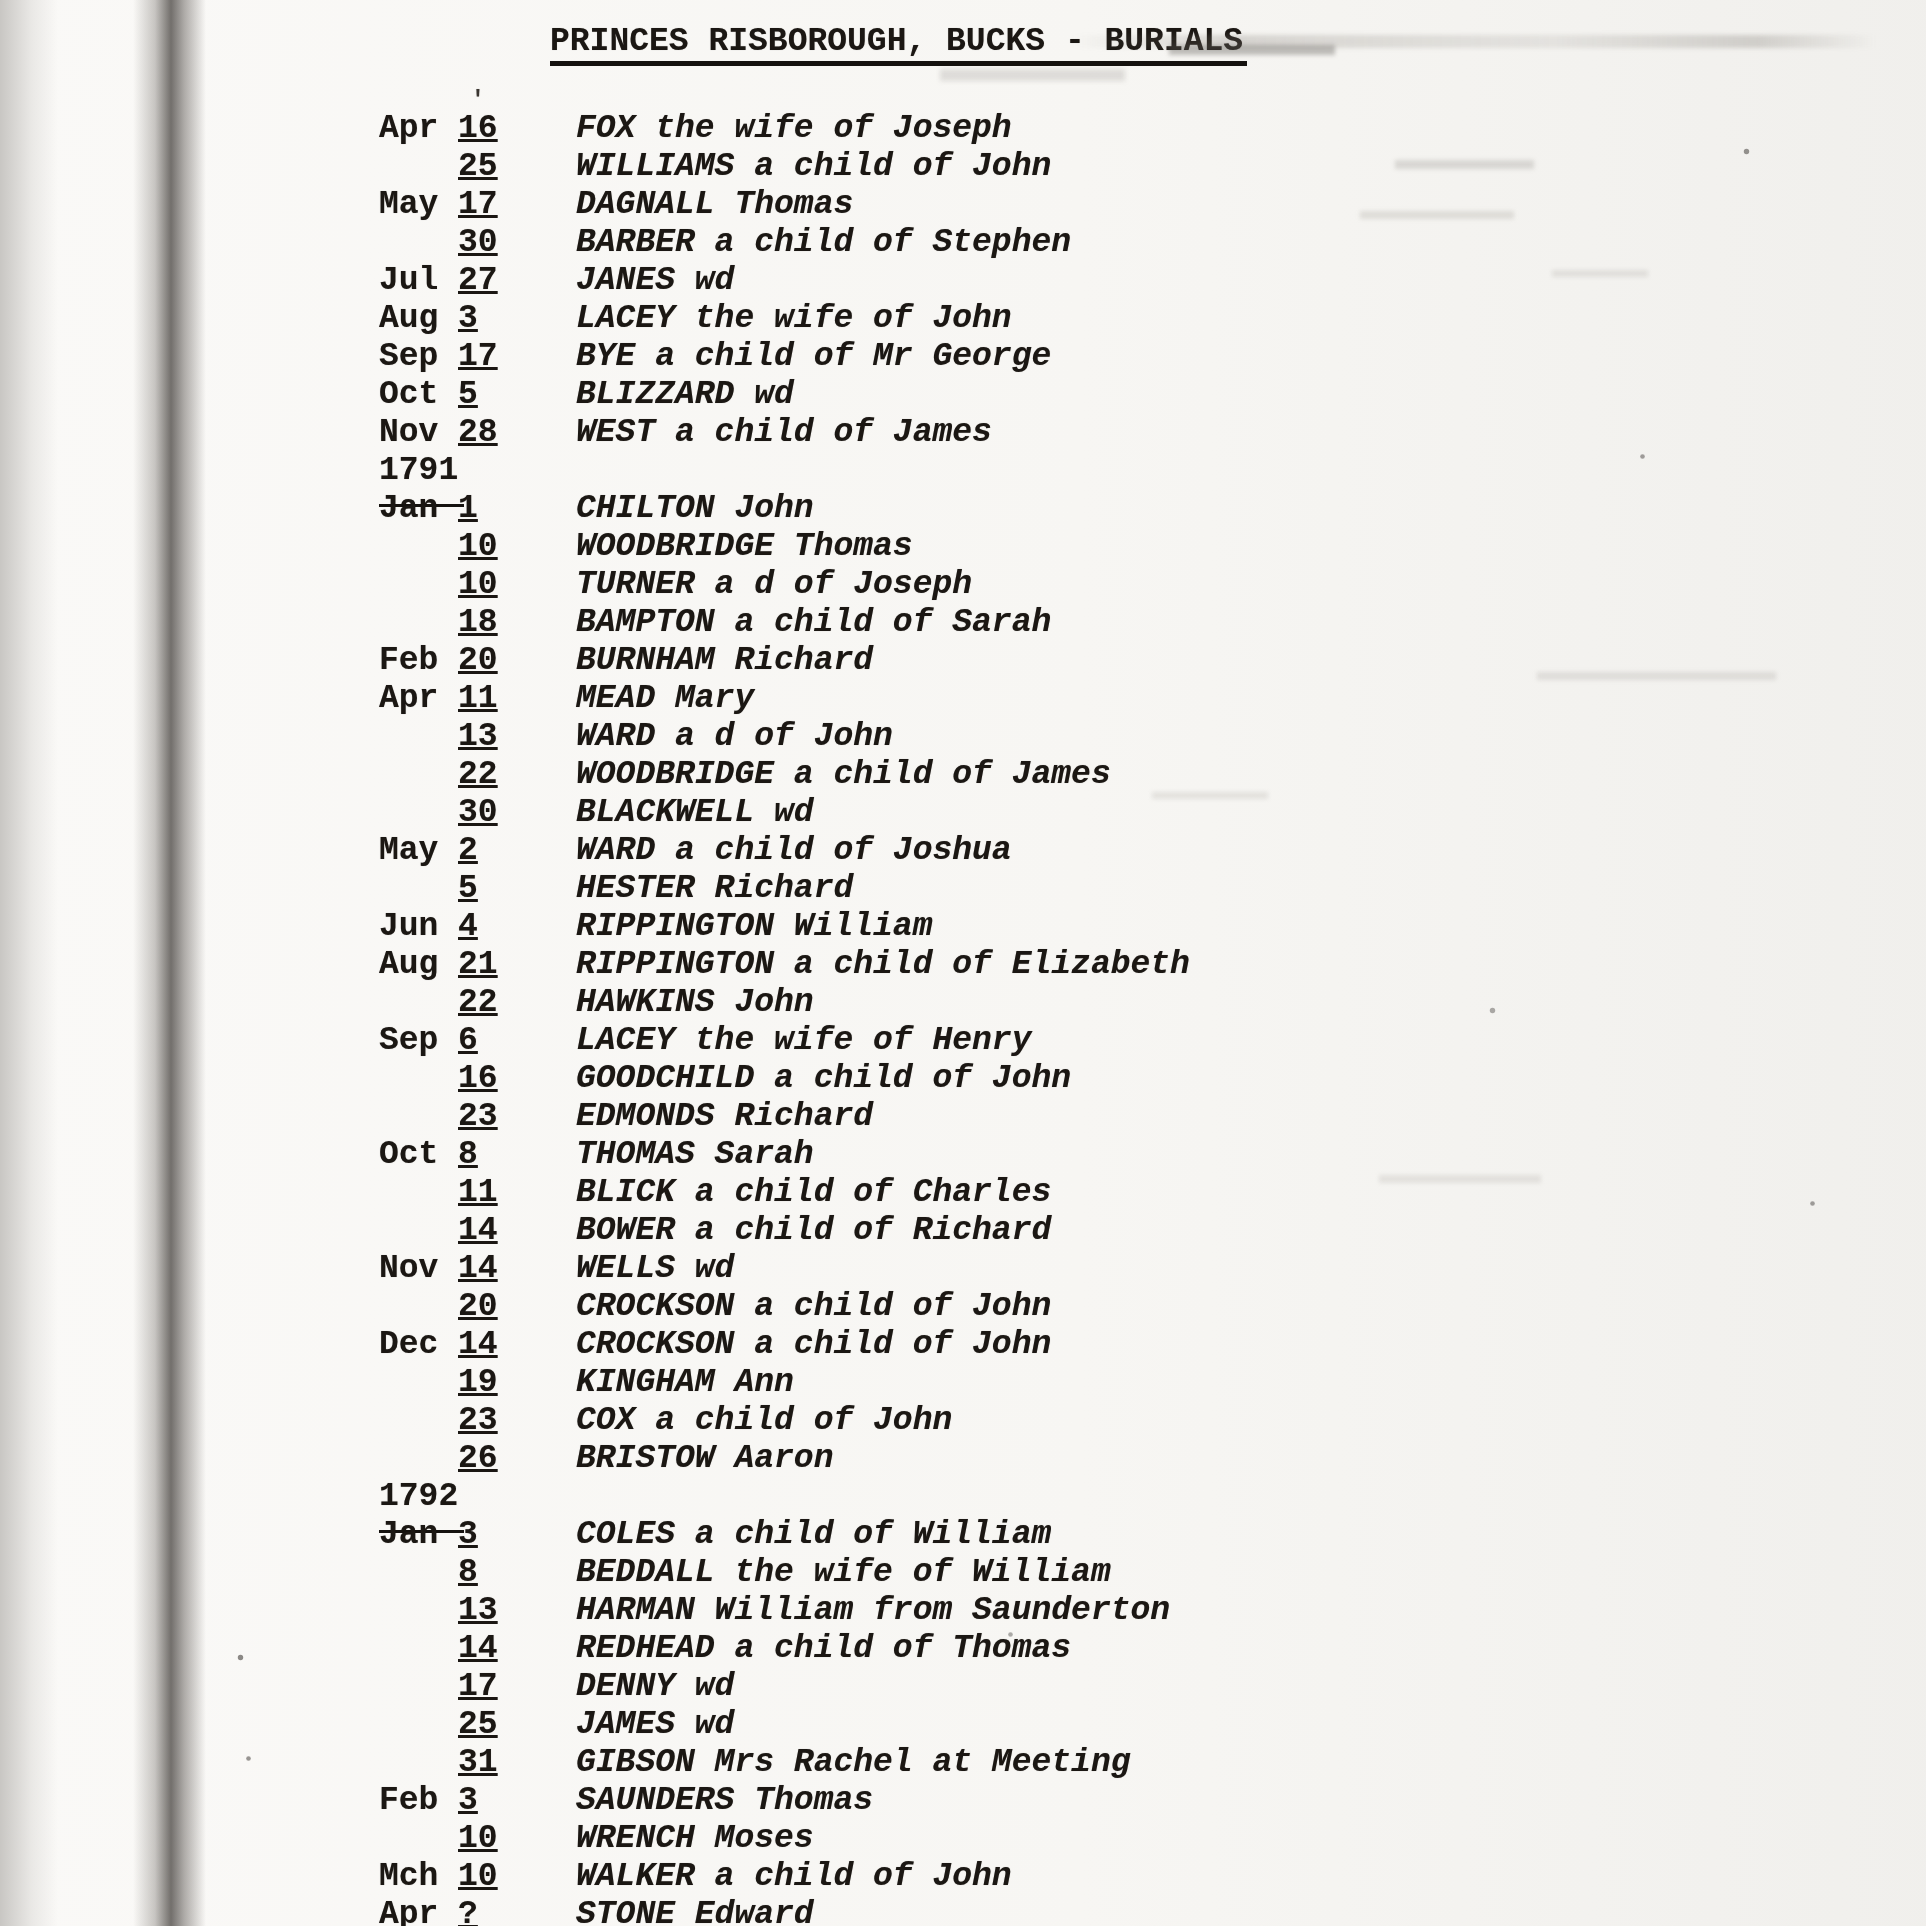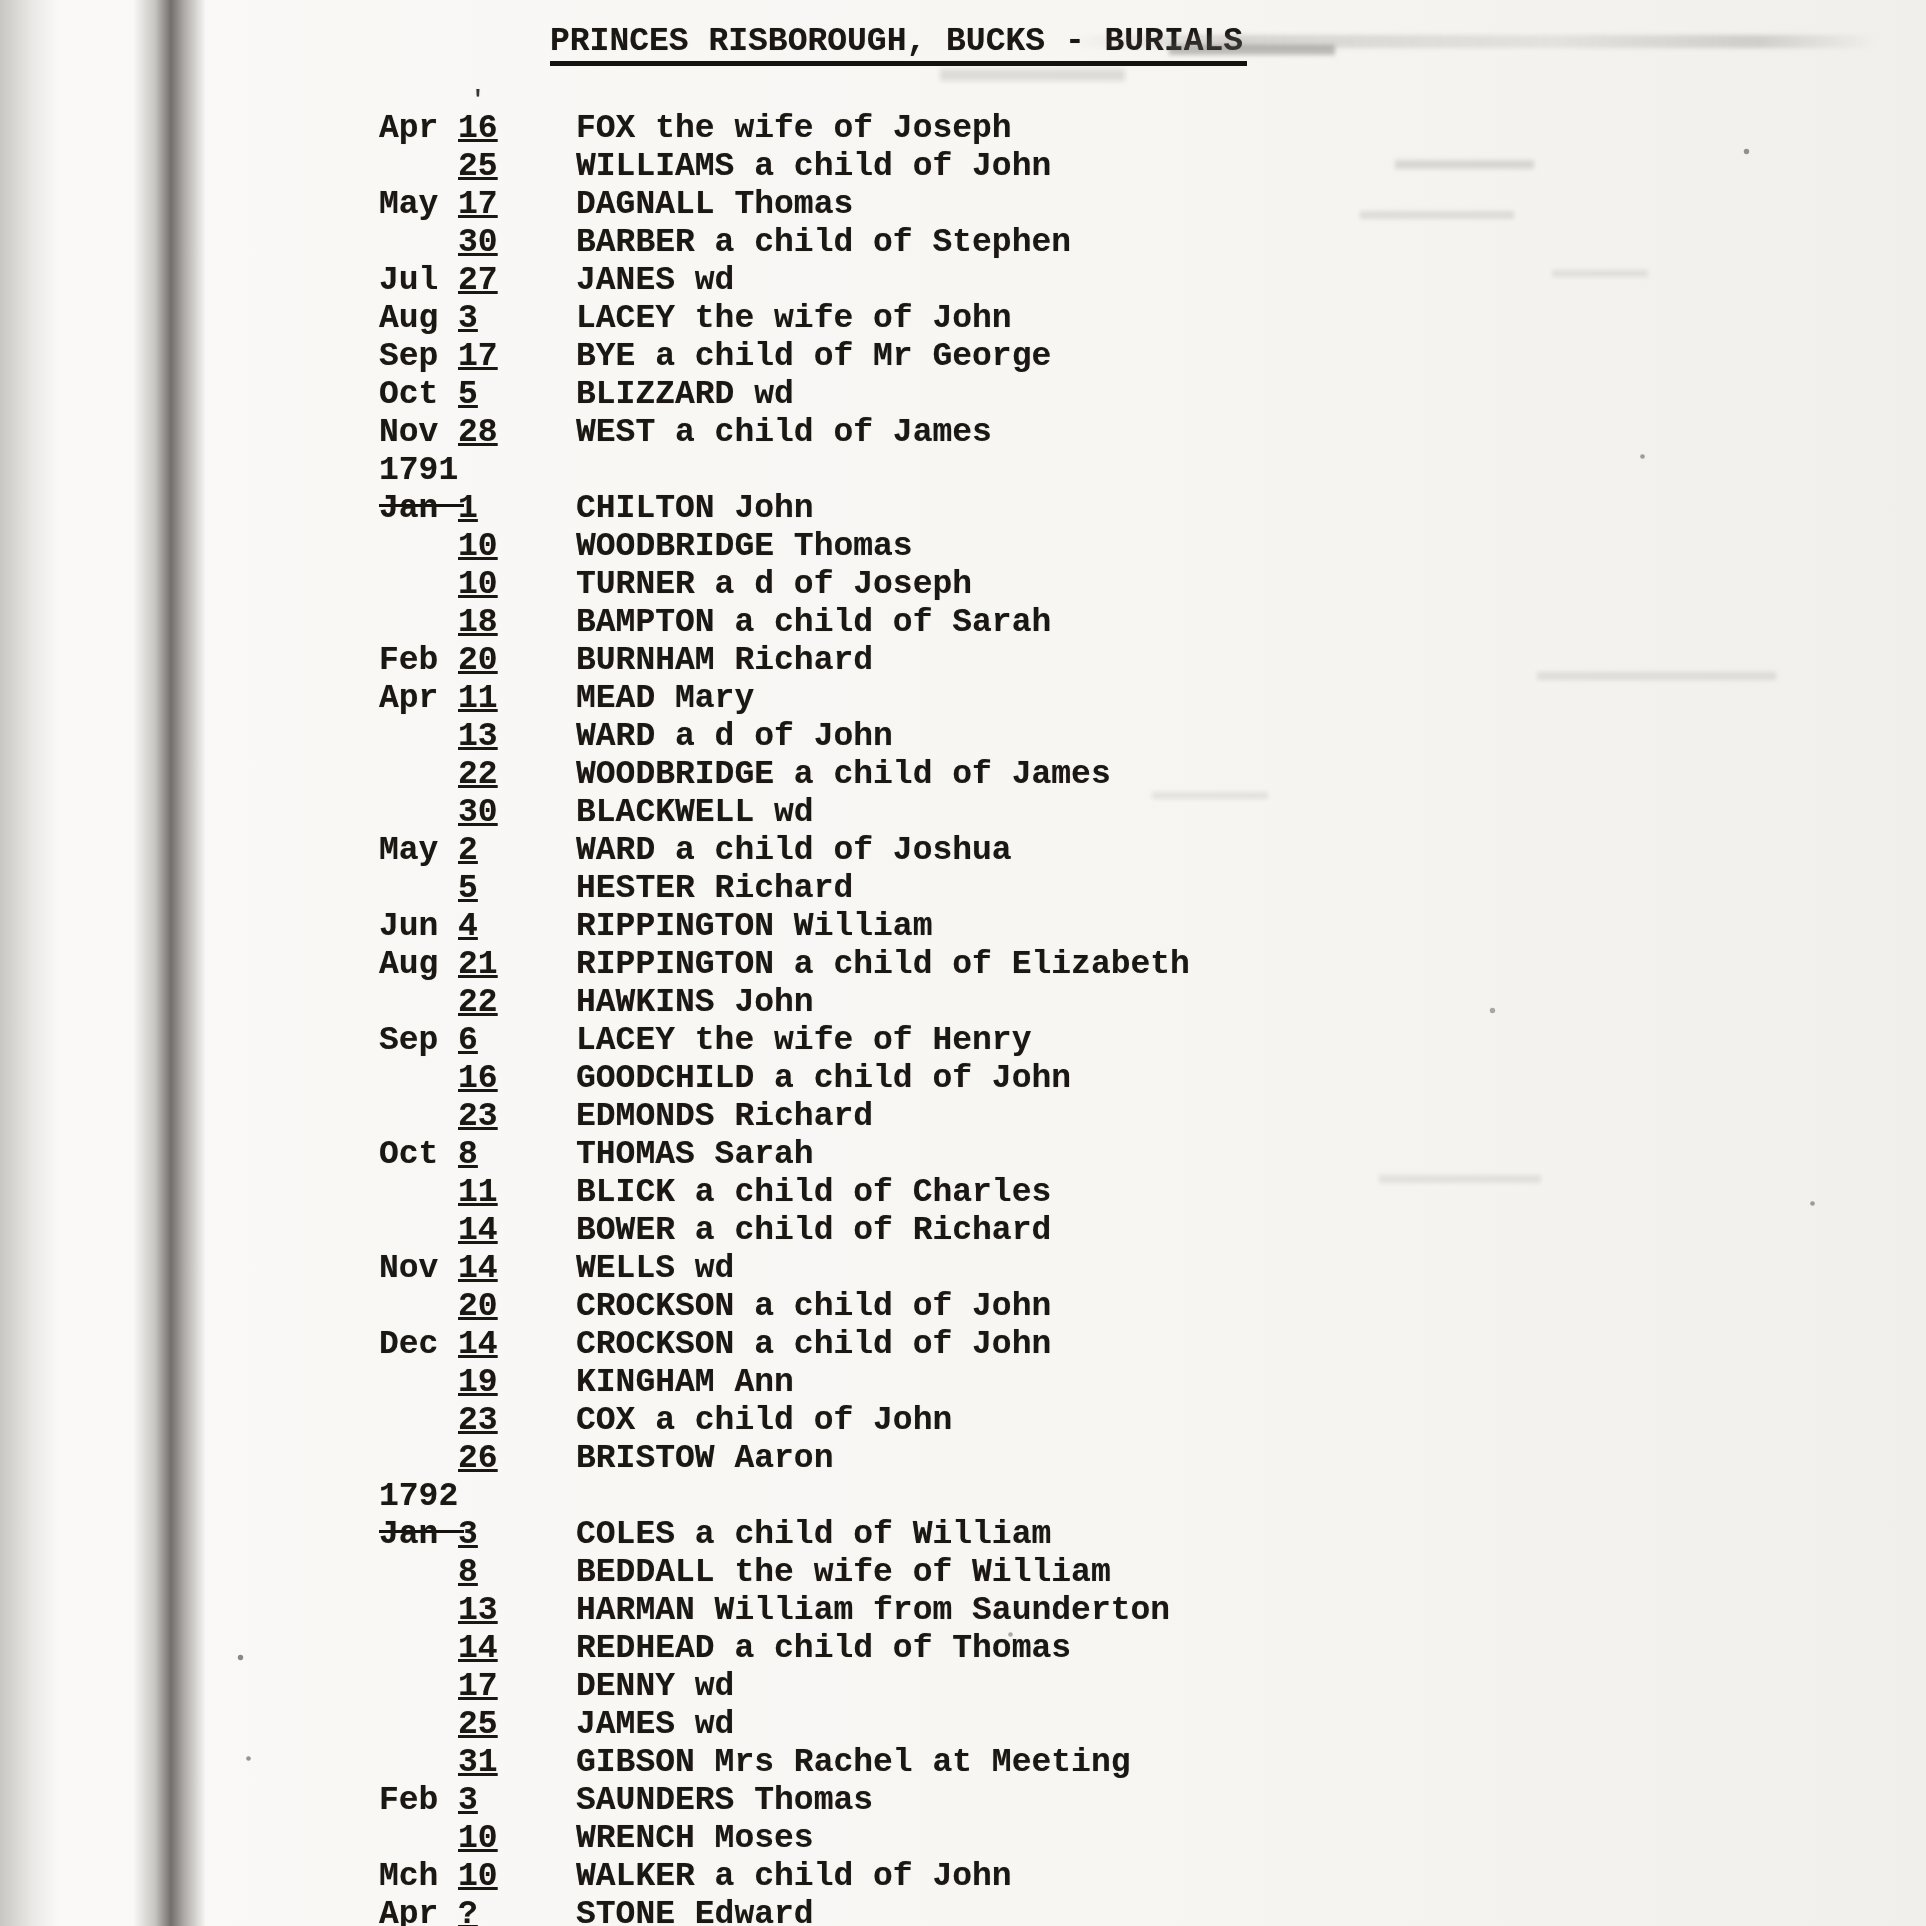--- a/index.html
+++ b/index.html
@@ -12,21 +12,21 @@
   }
   .title{
     position:absolute;top:23px;left:550px;
     font-size:33px;line-height:37px;white-space:pre;
     border-bottom:5.4px solid #15120f;padding-bottom:1.2px;padding-right:3.9px;
   }
   .rows{position:absolute;top:110px;left:379px;font-size:33px;line-height:38px;white-space:pre;}
   .row{height:38px;position:relative;}
   .c-month{display:inline-block;width:79px;}
   .c-day{display:inline-block;width:118px;text-decoration:underline;}
-  .c-text{display:inline;}
+  .c-text{display:inline;font-style:italic;}
   .year{border-bottom:3.9px solid #15120f;padding-right:6.2px;padding-bottom:15px;}
 
   
   .left-edge{position:absolute;top:0;left:0;width:58px;height:100%;
     background:linear-gradient(90deg,rgba(140,137,132,.45),rgba(160,157,152,.18) 55%,rgba(0,0,0,0));}
   .spine{position:absolute;top:0;left:133px;width:73px;height:100%;
     background:linear-gradient(90deg,rgba(0,0,0,0) 0%,rgba(105,100,94,.35) 30%,rgba(62,58,54,.72) 52%,rgba(80,75,70,.45) 70%,rgba(0,0,0,0) 100%);}
   .artifact{position:absolute;filter:blur(2.3px);}
   .a1{top:35px;left:1071px;width:805px;height:13px;
     background:linear-gradient(90deg,rgba(120,115,108,0),rgba(120,115,108,.25) 20%,rgba(120,115,108,.12) 60%,rgba(120,115,108,.28) 85%,rgba(120,115,108,0));}

